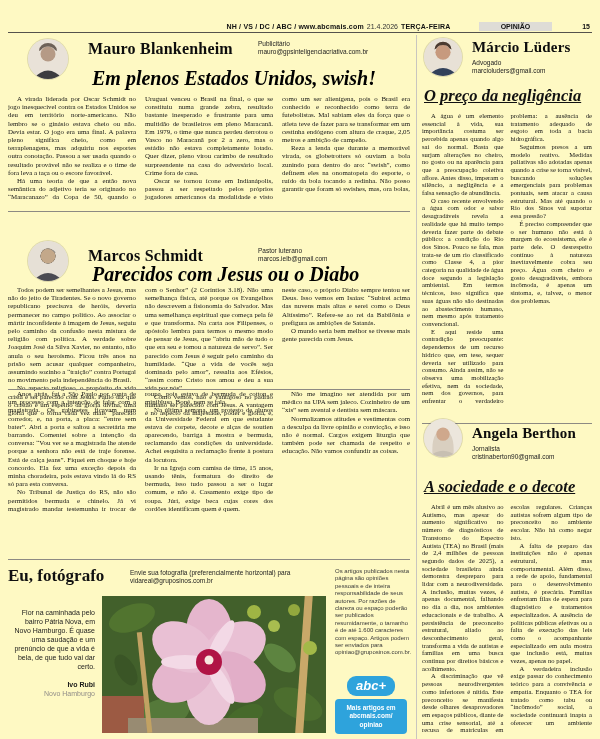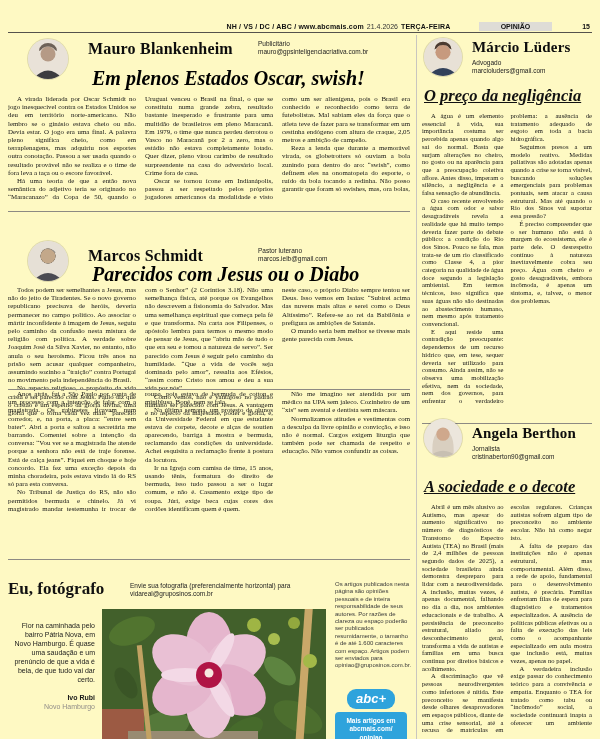--- a/index.html
+++ b/index.html
@@ -66,21 +66,21 @@
   #sec-angela .author-name{top:1px;}
   .rhead .byline{left:50px;}
   #sec-marcio .byline{top:26px;}
   #sec-angela .byline{top:21px;}
   .rtitle{font:italic 700 16.5px/18px "Liberation Serif", serif;margin:8px 0 7px 2px;white-space:nowrap;text-decoration:underline;}
   .body2{column-count:2;column-gap:7px;column-fill:auto;text-align:justify;
          font:6.6px/7.7px "Liberation Serif", serif;color:#141414;overflow:hidden;}
   #sec-marcio .body2{height:296px;}
   #sec-angela .body2{height:238px;}
   
-  .photo-strip{height:180px;box-sizing:border-box;display:flex;padding-top:19px;}
+  .photo-strip{height:180px;box-sizing:border-box;display:flex;padding-top:6px;}
   .ps-main{width:318px;flex:0 0 318px;}
   .ps-head{display:flex;height:30px;}
   .ps-title{font:700 17px "Liberation Serif", serif;width:122px;}
   .ps-instruction{font:6.5px/8px "Liberation Sans", sans-serif;color:#222;width:182px;padding-top:3px;}
   .ps-row{display:flex;}
   .ps-caption{width:94px;flex:0 0 94px;text-align:right;font:7px/9px "Liberation Sans", sans-serif;
               color:#1a1a1a;padding:12px 7px 0 0;box-sizing:border-box;}
   .ps-credit-name{font-weight:700;margin-top:9px;}
   .ps-credit-city{color:#908d88;}
   .ps-photo{width:224px;height:137px;overflow:hidden;background:#44612c;}
@@ -118,21 +118,21 @@
                 <circle cx="20" cy="15" r="7.5" fill="#b59a86"></circle>
                 <path d="M11 12 a9 8 0 0 1 18 0 l-2 -1 a8 7 0 0 0 -14 0 z" fill="#6d6158"></path>
                 <path d="M5 40 Q20 23 35 40 Z" fill="#3c3c40"></path>
               </svg>
           </div>
           <div class="author-name">Mauro Blankenheim</div>
           <div class="byline">
             <span class="role">Publicitário</span>
             <span class="email">mauro@gpsinteligenciacriativa.com.br</span>
           </div>
-          <div class="sec-title">Em plenos Estados Oscar, swish!</div>
+          <div class="sec-title">Em plenos Estados Unidos, swish!</div>
         </div>
         <div class="body3">
             <p>A virada liderada por Oscar Schmidt no jogo inesquecível contra os Estados Unidos se deu em território norte-americano. Não lembro se o ginásio estava cheio ou não. Devia estar. O jogo era uma final. A palavra pleno significa cheio, como em terraplenagens, mas adquiriu nos esportes outra conotação. Passou a ser usada quando o resultado provável não se realiza e o time de fora leva a taça ou o escore favorável.</p>
             <p>Há uma teoria de que a então nova semântica do adjetivo teria se originado no “Maracanazo” da Copa de 50, quando o Uruguai venceu o Brasil na final, o que se constituiu numa grande zebra, resultado bastante inesperado e frustrante para uma multidão de brasileiros em pleno Maracanã. Em 1979, o time que nunca perdeu derrotou o Vasco no Maracanã por 2 a zero, mas o estádio não estava completamente lotado. Quer dizer, pleno virou carimbo de resultado surpreendente na casa do adversário local. Crime fora de casa.</p>
             <p>Oscar se tornou ícone em Indianápolis, passou a ser respeitado pelos próprios jogadores americanos da modalidade e visto como um ser alienígena, pois o Brasil era conhecido e reconhecido como terra de futebolistas. Mal sabiam eles da força que o atleta teve de fazer para se transformar em um cestinha endógeno com altura de craque, 2,05 metros e ambição de campeão.</p>
             <p>Reza a lenda que durante a memorável virada, os globetrotters só ouviam a bola zunindo para dentro do aro: “swish”, como definem eles na onomatopeia do esporte, o ruído da bola tocando a redinha. Não posso garantir que foram só swishes, mas, ora bolas, o gol também vale quando antes bate na trave. Chuá!</p>
           </div>
       </section>
 
       <section class="sec ruled" id="sec-marcos">

